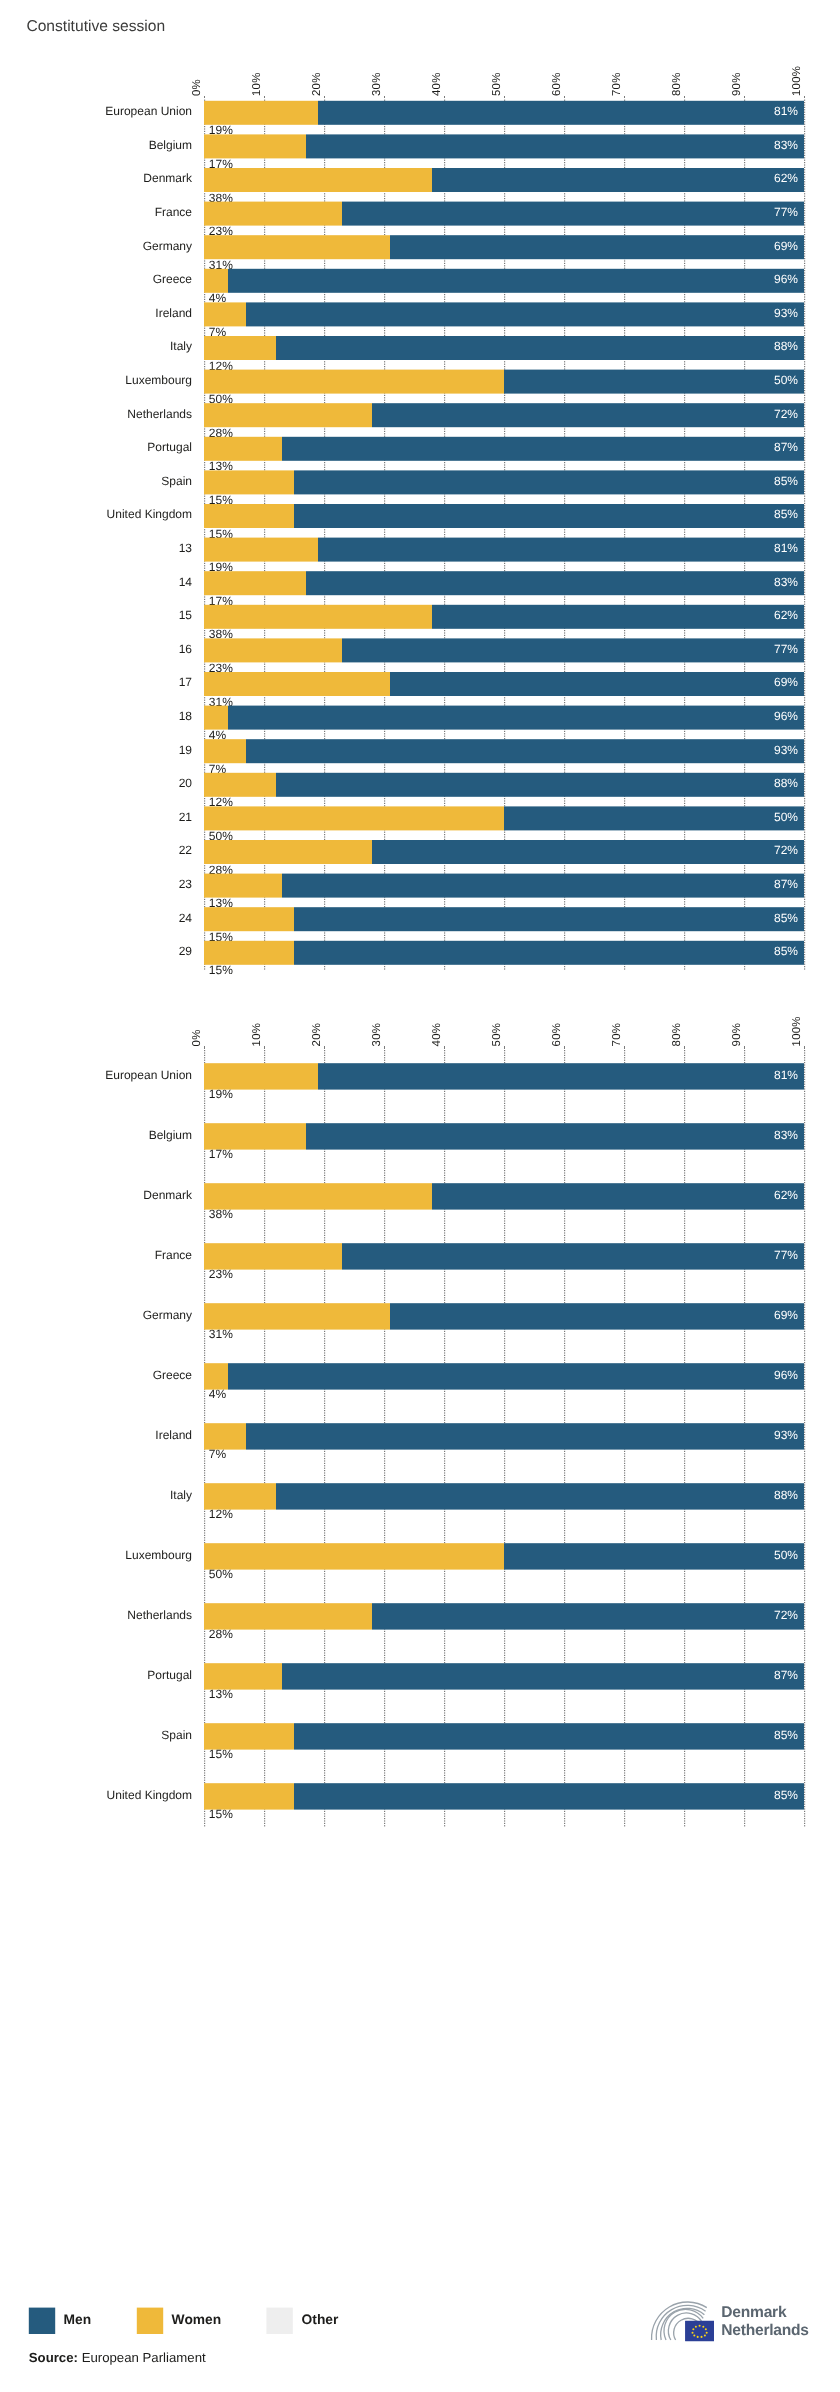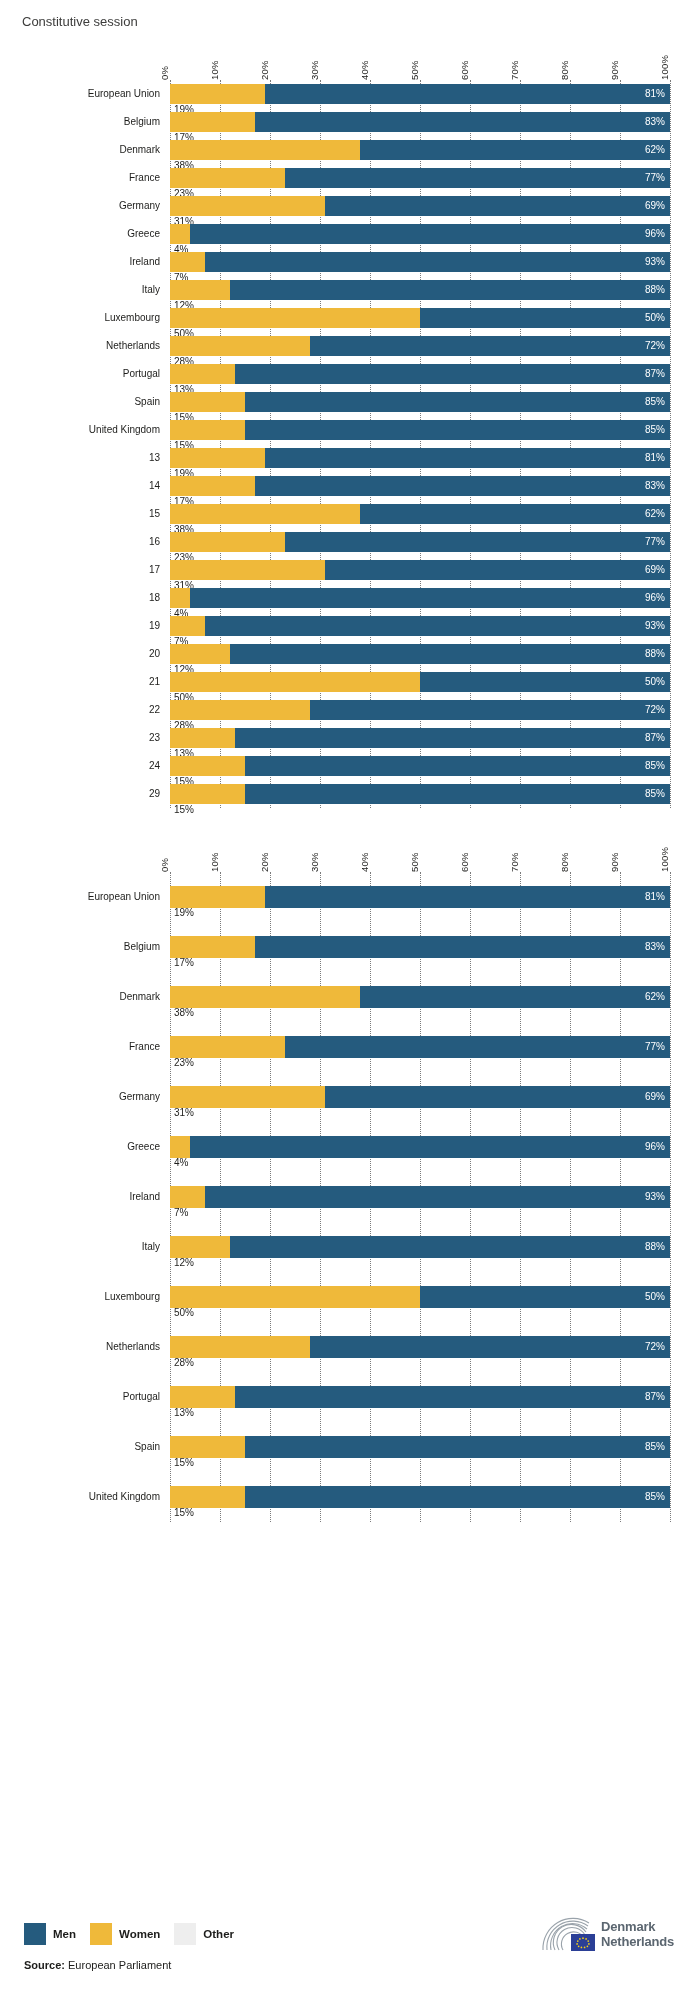--- a/index.html
+++ b/index.html
@@ -144,21 +144,21 @@
     left: 0;
     right: 0;
     bottom: 0;
     height: 118px;
     padding: 0 22px;
     box-sizing: border-box;
   }
   .legend {
     display: flex;
     align-items: center;
-    gap: 0;
+    gap: 24px;
     position: absolute;
     left: 24px;
     top: 48px;
   }
   .legend-item {
     display: flex;
     align-items: center;
     gap: 7px;
     margin-right: 14px;
   }

